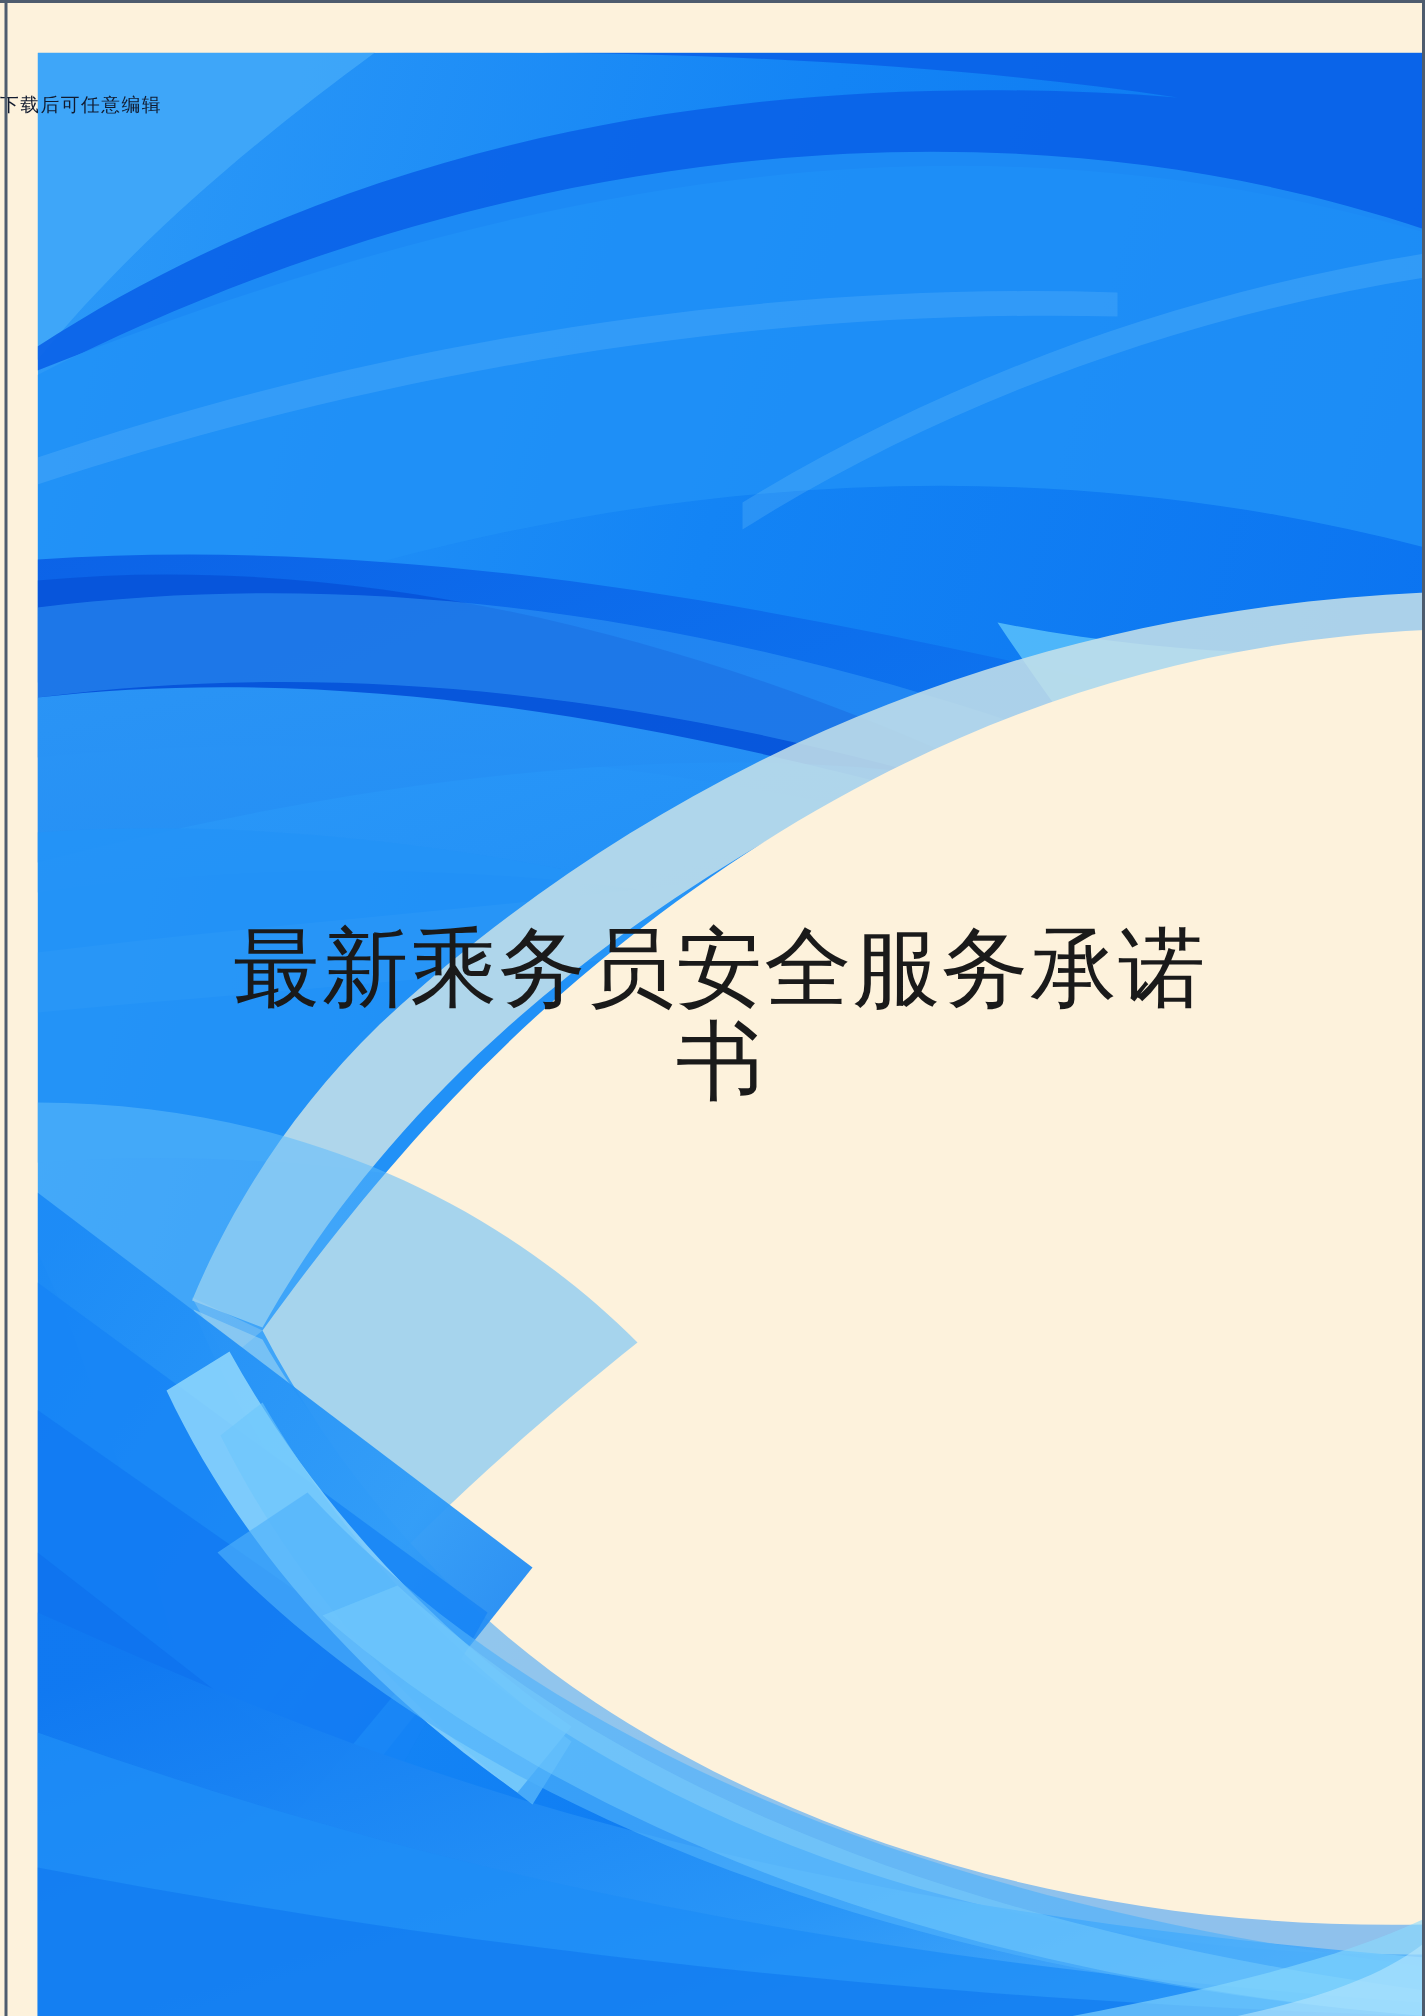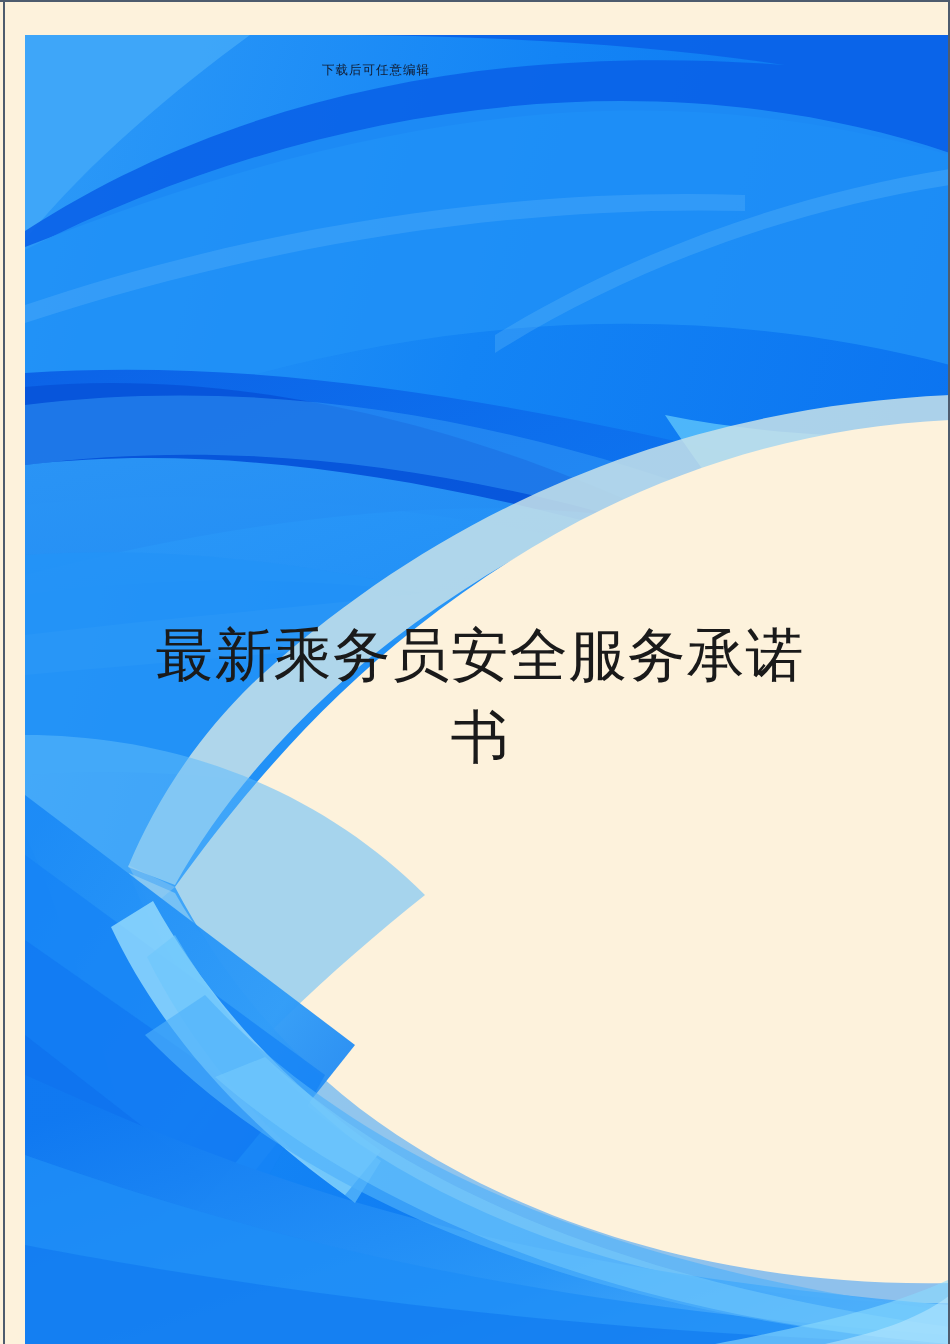--- a/index.html
+++ b/index.html
@@ -68,21 +68,20 @@
     width: 925px;
     height: 1309px;
   }
 
   
   #header-note {
     position: absolute;
     left: 0;
     top: 62px;
     width: 752px;
-    text-align: center;
     font-size: 12.5px;
     letter-spacing: 1px;
     color: #111a2e;
     z-index: 30;
     font-family: "DejaVu Sans", "Liberation Sans", sans-serif;
     pointer-events: none;
   }
 
   
   #title-block {
@@ -91,21 +90,21 @@
     top: 614px;
     width: 660px;
     z-index: 30;
     text-align: center;
   }
   #doc-title {
     margin: 0;
     font-family: "DejaVu Serif", "Liberation Serif", serif;
     font-weight: 400;
     font-size: 58px;
-    line-height: 82px;
+    line-height: 62px;
     letter-spacing: 1px;
     color: #1a1a1a;
     word-break: break-all;
   }
 </style>
 </head>
 <body>
 
 <div id="page">
 

